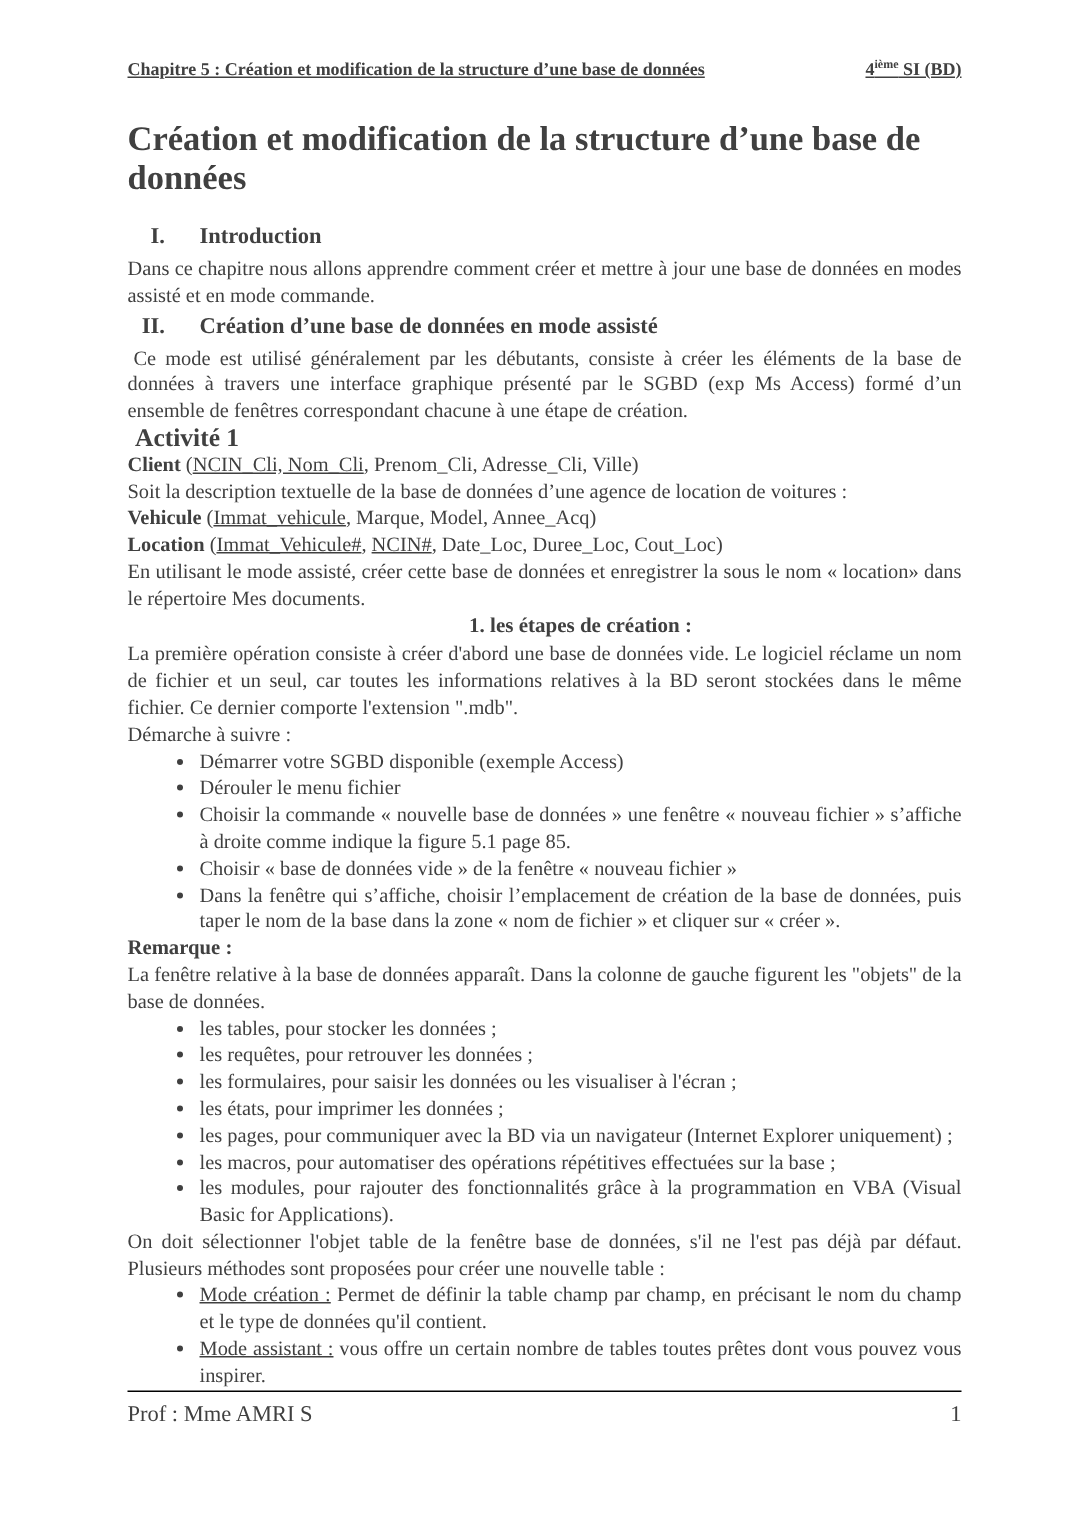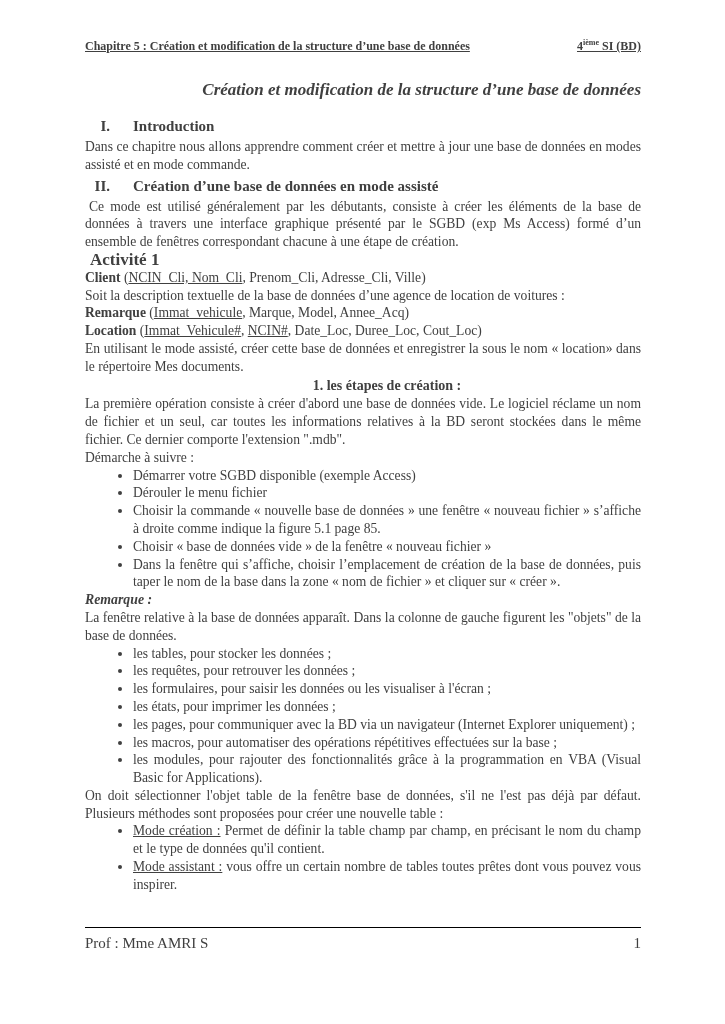--- a/index.html
+++ b/index.html
@@ -19,25 +19,24 @@
     justify-content: space-between;
     align-items: baseline;
     font-size: 12px;
     font-weight: bold;
     margin-bottom: 26px;
   }
   .header .h-left { text-decoration: underline; }
   .header .h-right { text-decoration: underline; white-space: nowrap; }
   .header sup { font-size: 8px; }
   .title {
-    font-size: 17px;
+    font-size: 23px;
     font-weight: bold;
-    text-align: right;
+    text-align: left;
     margin: 0 0 18px 0;
-    font-style: italic;
   }
   .sec-head {
     font-size: 15px;
     font-weight: bold;
     margin: 4px 0 3px 0;
   }
   .sec-num {
     display: inline-block;
     width: 25px;
     text-align: right;
@@ -67,21 +66,20 @@
     text-align: center;
   }
   ul.bullets {
     margin: 0;
     padding-left: 48px;
     list-style: disc outside;
   }
   ul.bullets li { text-align: justify; }
   .remarque-head {
     font-weight: bold;
-    font-style: italic;
     font-size: 13.8px;
     line-height: 17.8px;
   }
   .lead-iu {
     text-decoration: underline;
   }
   .footer {
     position: absolute;
     left: 85px;
     right: 84px;
@@ -114,21 +112,21 @@
   <div class="sec-head">
     <span class="sec-num">II.</span><span>Création d’une base de données en mode assisté</span>
   </div>
   <p class="para indent1">Ce mode est utilisé généralement par les débutants, consiste à créer les éléments de la base de données à travers une interface graphique présenté par le SGBD (exp Ms Access) formé d’un ensemble de fenêtres correspondant chacune à une étape de création.</p>
 
   <div class="activite-head">Activité 1</div>
   <p class="line"><b class="run">Client</b><span> (</span><span class="u">NCIN_Cli, Nom_Cli</span><span>, Prenom_Cli, Adresse_Cli, Ville)</span></p>
 
   <p class="line">Soit la description textuelle de la base de données d’une agence de location de voitures :</p>
 
-  <p class="line"><b class="run">Remarque</b><span> (</span><span class="u">Immat_vehicule</span><span>, Marque, Model, Annee_Acq)</span></p>
+  <p class="line"><b class="run">Vehicule</b><span> (</span><span class="u">Immat_vehicule</span><span>, Marque, Model, Annee_Acq)</span></p>
 
   <p class="line"><b class="run">Location</b><span> (</span><span class="u">Immat_Vehicule#</span><span>, </span><span class="u">NCIN#</span><span>, Date_Loc, Duree_Loc, Cout_Loc)</span></p>
 
   <p class="para">En utilisant le mode assisté, créer cette base de données et enregistrer la sous le nom « location» dans le répertoire Mes documents.</p>
 
   <div class="num-head">1. les étapes de création :</div>
   <p class="para">La première opération consiste à créer d'abord une base de données vide. Le logiciel réclame un nom de fichier et un seul, car toutes les informations relatives à la BD seront stockées dans le même fichier. Ce dernier comporte l'extension ".mdb".</p>
   <p class="line">Démarche à suivre :</p>
 
   <ul class="bullets">

